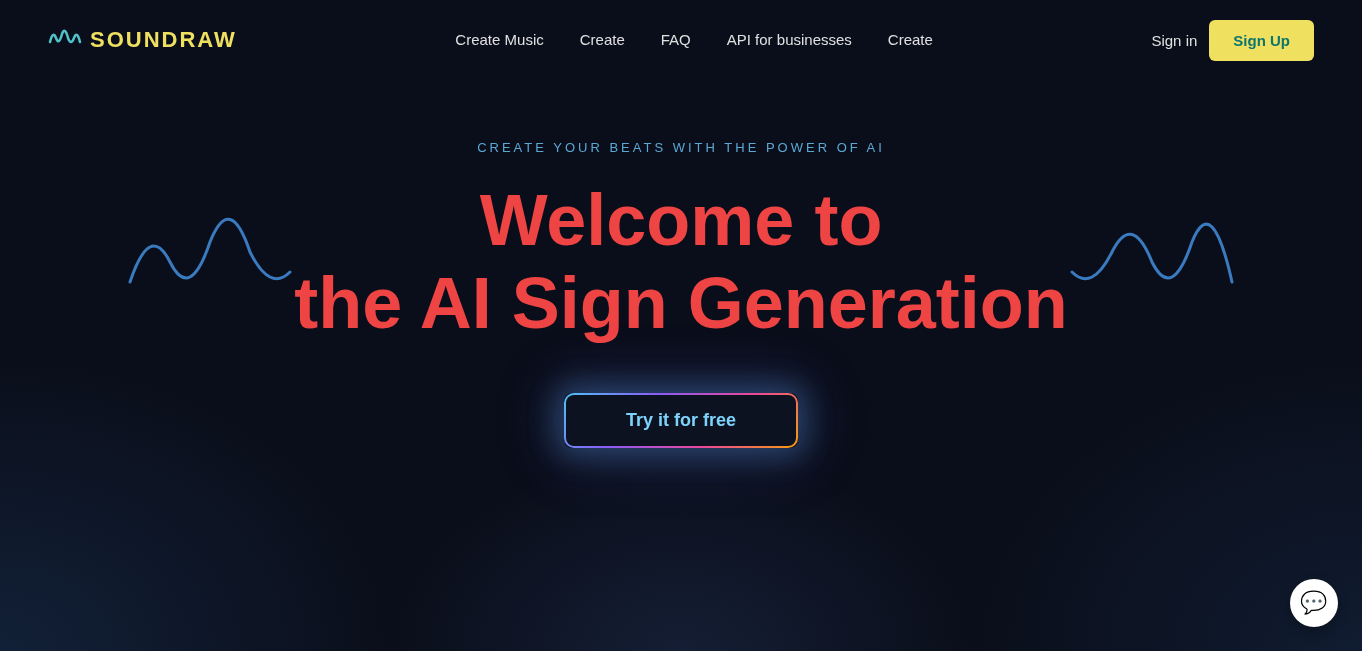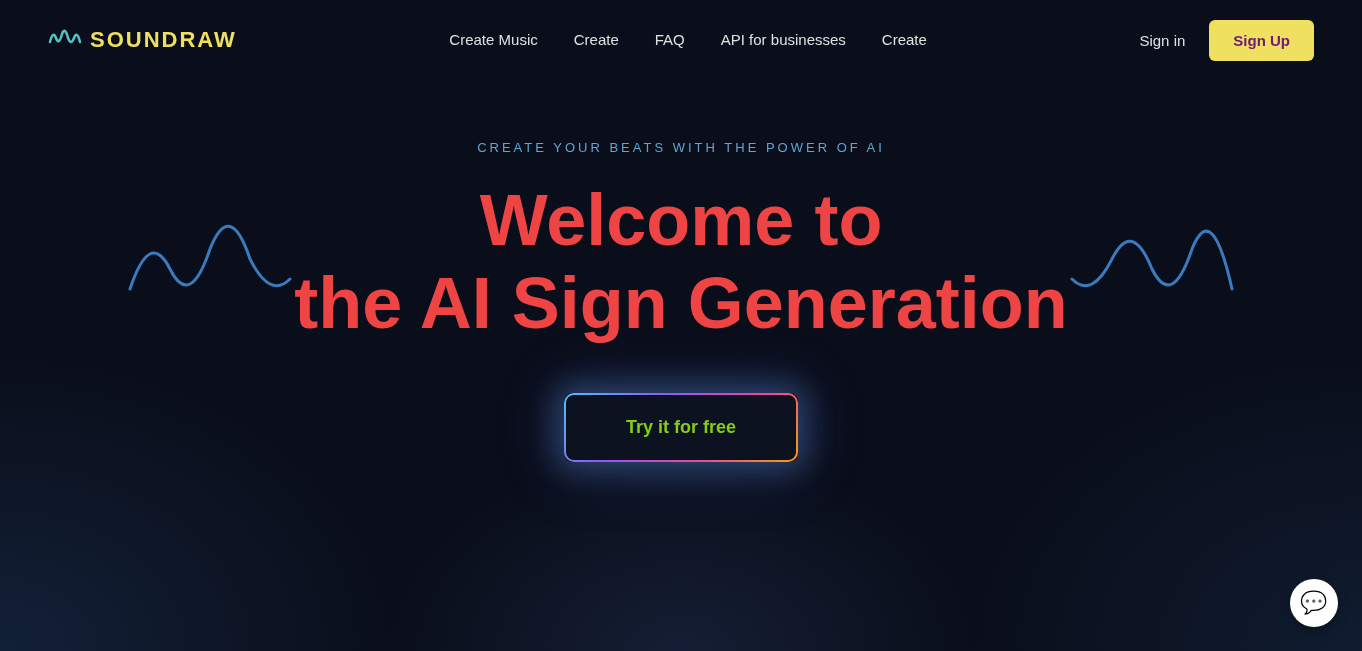--- a/index.html
+++ b/index.html
@@ -59,32 +59,32 @@
       color: #e0e0e0;
       text-decoration: none;
       font-size: 15px;
       font-weight: 400;
       white-space: nowrap;
     }
 
     .nav-actions {
       display: flex;
       align-items: center;
-      gap: 24px;
+      gap: 12px;
     }
 
     .sign-in-link {
       color: #e0e0e0;
       text-decoration: none;
       font-size: 15px;
     }
 
     .sign-up-btn {
       background-color: #f0e060;
-      color: #701a75;
+      color: #0f766e;
       border: none;
       padding: 12px 24px;
       border-radius: 6px;
       font-size: 15px;
       font-weight: 700;
       cursor: pointer;
       white-space: nowrap;
     }
 
     
@@ -111,24 +111,24 @@
       color: #ef4444;
       font-size: 72px;
       font-weight: 800;
       line-height: 1.15;
       margin-bottom: 48px;
     }
 
     
     .cta-btn {
       background-color: transparent;
-      color: #84cc16;
+      color: #7dd3fc;
       border: 2px solid transparent;
       border-radius: 8px;
-      padding: 22px 60px;
+      padding: 15px 60px;
       font-size: 18px;
       font-weight: 700;
       cursor: pointer;
       position: relative;
       background-clip: padding-box;
       box-shadow: 0 0 30px 8px rgba(100, 180, 255, 0.3), 0 0 60px 15px rgba(100, 100, 255, 0.15);
     }
 
     .cta-btn::before {
       content: '';

